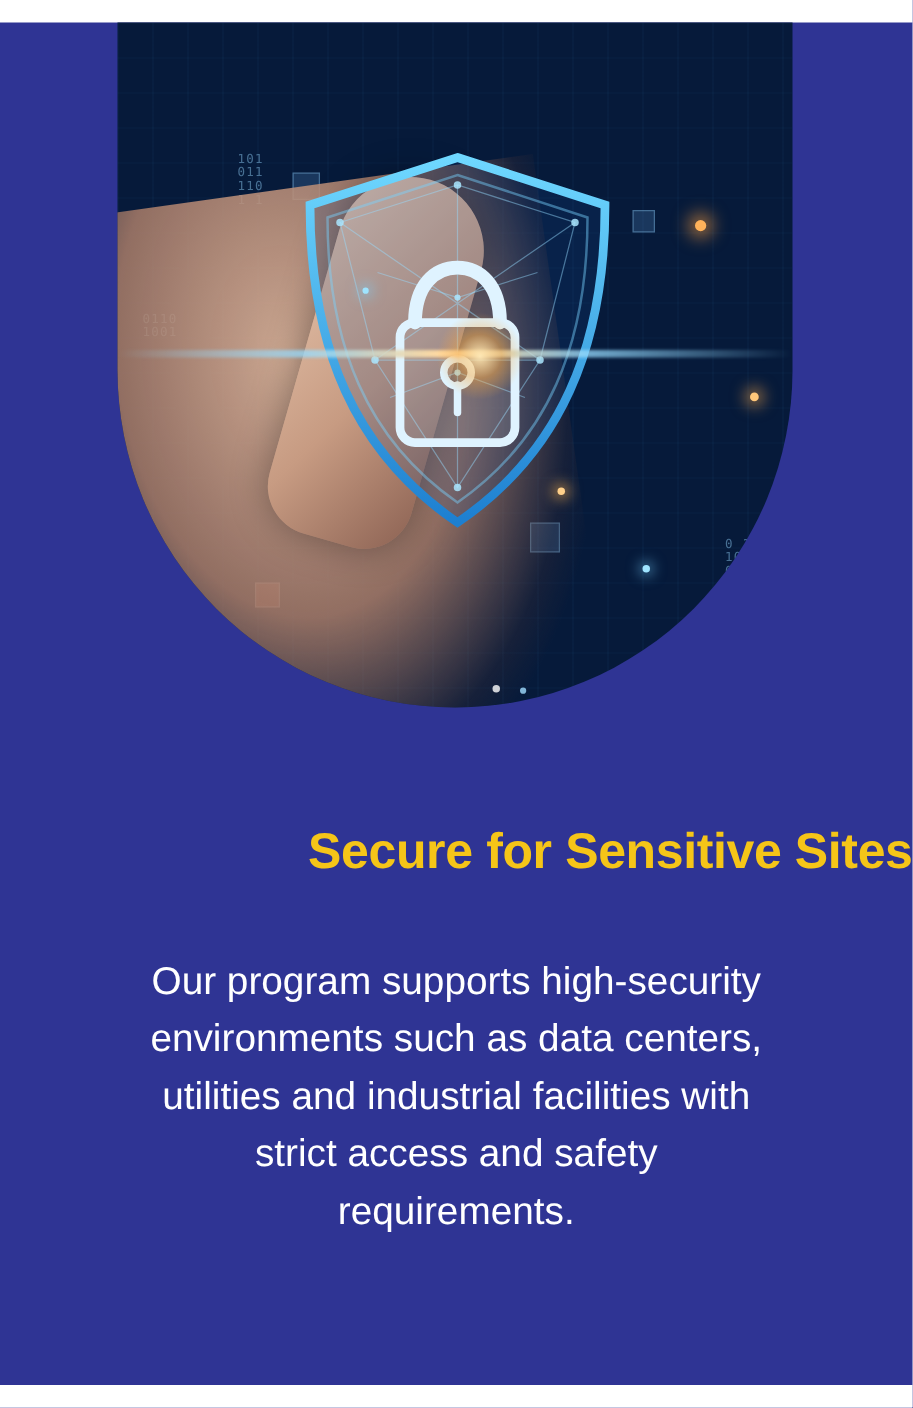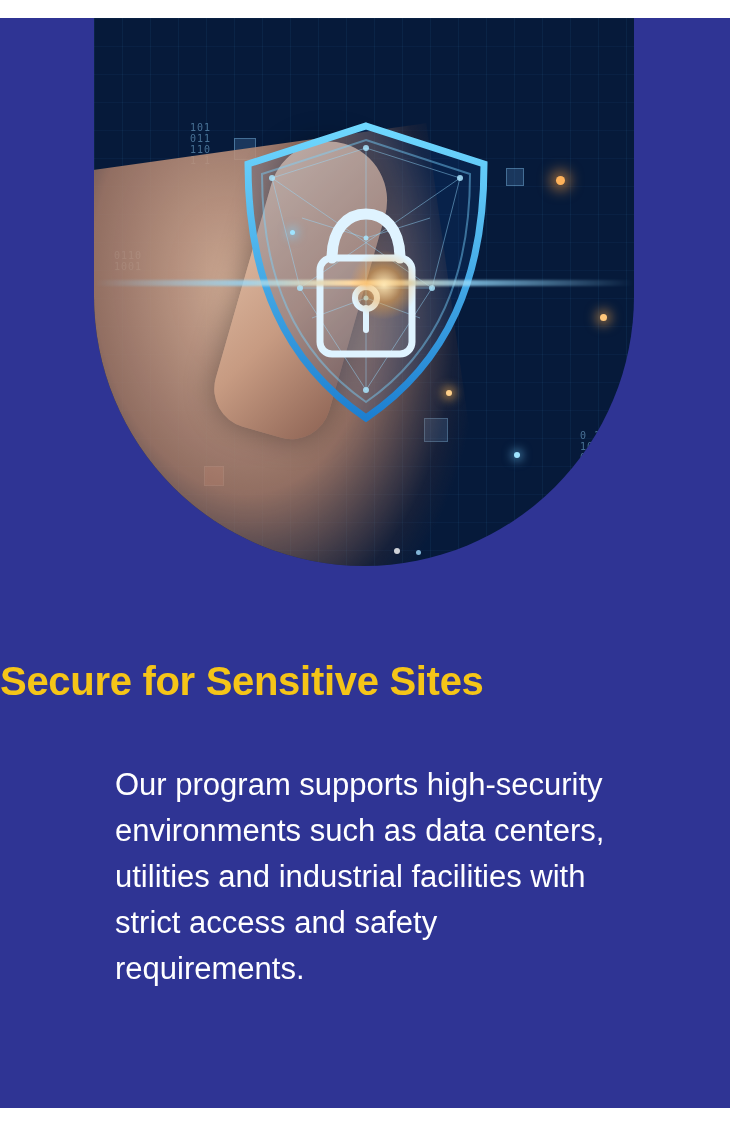--- a/index.html
+++ b/index.html
@@ -147,32 +147,33 @@
     line-height: 11px;
     letter-spacing: 1px;
   }
 
   
   .headline {
     position: absolute;
     top: 638px;
     left: 0;
     width: 730px;
-    text-align: left;
+    text-align: right;
     color: #f5c518;
     font-size: 40px;
     font-weight: bold;
     letter-spacing: -0.3px;
     line-height: 50px;
   }
   .body-copy {
     position: absolute;
     top: 744px;
     left: 115px;
     width: 500px;
+    text-align: center;
     color: #ffffff;
     font-size: 31px;
     line-height: 46px;
     font-weight: 400;
   }
 </style>
 </head>
 <body>
 
 <div class="page">

